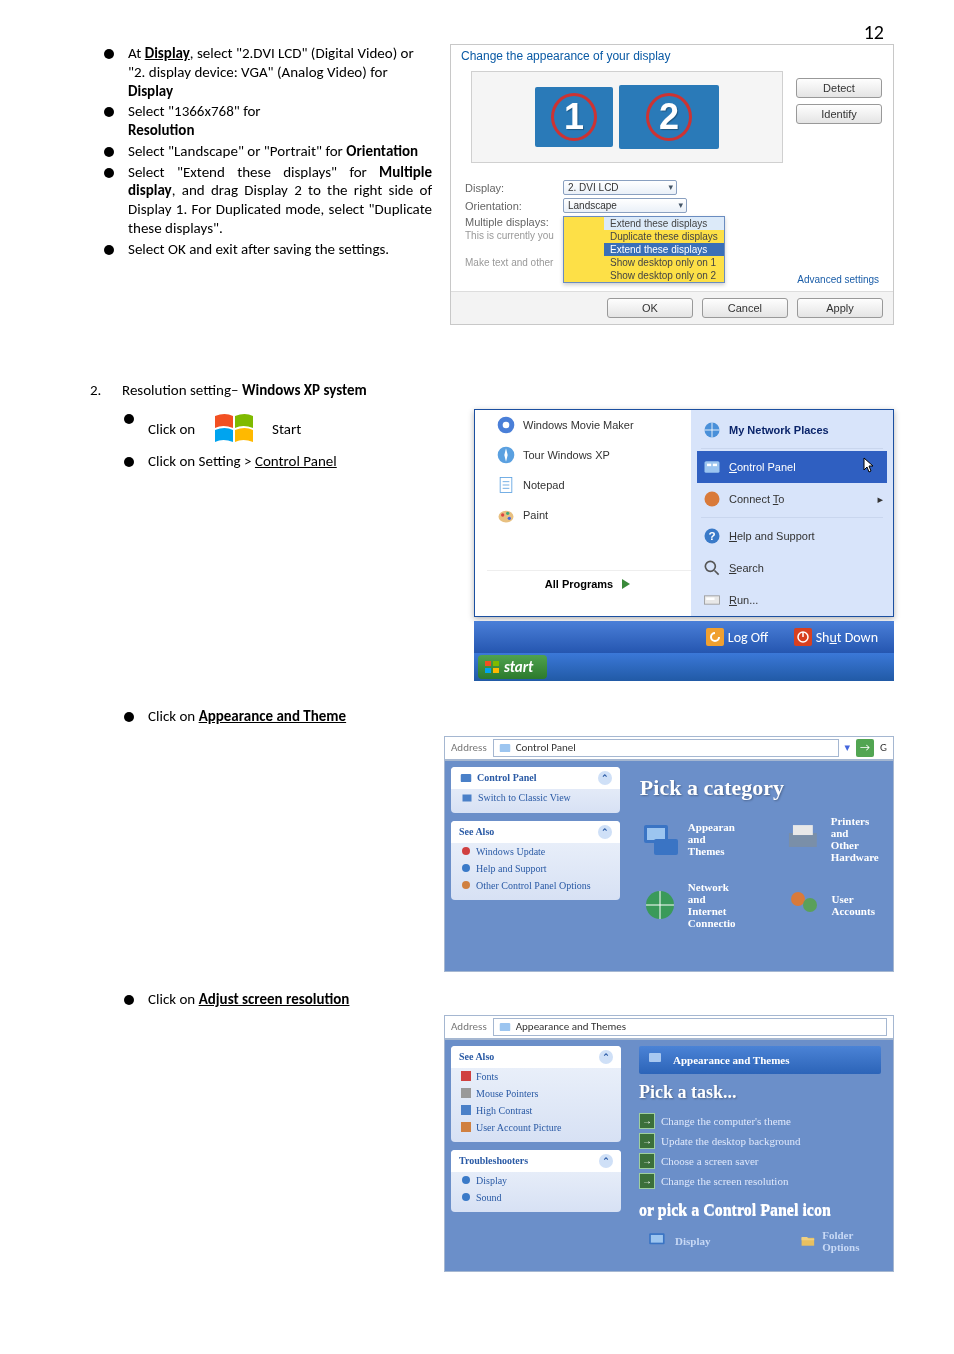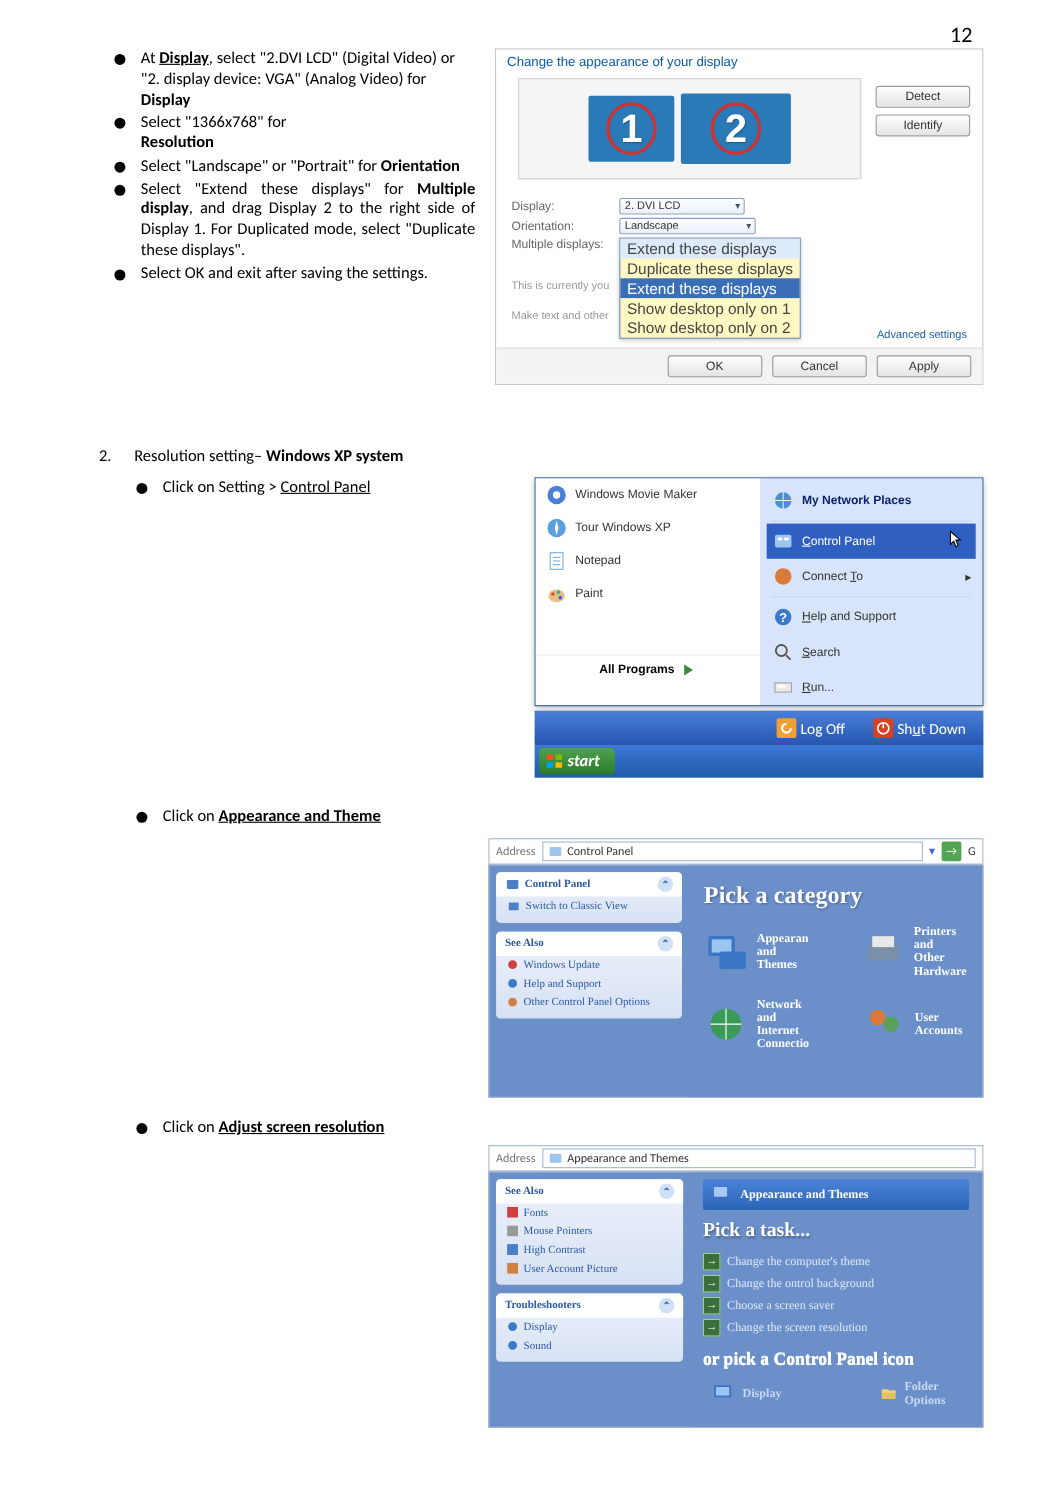--- a/index.html
+++ b/index.html
@@ -36,30 +36,30 @@
   .preview-box { background:#f5f5f5; border:1px solid #d0d0d0; margin:0 auto; width:310px; height:90px; position:relative; display:flex; align-items:center; justify-content:center; gap:6px;}
   .monitor { background:#2a7ab8; color:#fff; display:flex; align-items:center; justify-content:center; border-radius:2px; font-size:36px; font-weight:bold; text-shadow:1px 1px 1px rgba(0,0,0,.3);}
   .mon-badge { border:3px solid #c33; border-radius:50%; padding:0 10px;}
   .win7-btns { position:absolute; right:-100px; top:6px; display:flex; flex-direction:column; gap:6px;}
   .win7-btn { background:linear-gradient(#fefefe,#e4e4e4); border:1px solid #999; border-radius:3px; font-size:11px; padding:3px 12px; color:#333; min-width:60px; text-align:center;}
   .form-rows { padding:8px 14px 4px; }
   .form-row { display:flex; align-items:center; gap:6px; margin:3px 0;}
   .form-row .lbl { width:92px; color:#666;}
   .dropdown { border:1px solid #8aa0c0; background:linear-gradient(#fff,#eaf0f8); padding:1px 18px 1px 4px; font-size:10px; color:#333; position:relative; border-radius:2px;}
   .dropdown::after { content:"▾"; position:absolute; right:3px; top:1px; font-size:9px; color:#456;}
-  .dd-open { border:1px solid #6a8cc0; background:#fef9c3; font-size:14px; box-shadow:0 2px 4px rgba(0,0,0,.2);}
+  .dd-open { border:1px solid #6a8cc0; background:#fde047; font-size:10px; box-shadow:0 2px 4px rgba(0,0,0,.2);padding-left:40px;}
   .dd-open div { padding:1px 6px; color:#444;}
   .dd-open .sel { background:#dceaf9;}
   .adv-link { color:#1a5da8; text-align:right; padding:2px 14px 6px; font-size:10px;}
   .win7-footer { background:#f3f3f3; border-top:1px solid #ddd; padding:6px 10px; text-align:right;}
   .win7-footer .win7-btn { display:inline-block; margin-left:6px;}
 
   
   .xp-menu { display:flex; font-family:Tahoma, Arial, sans-serif; font-size:11px; border:1px solid #1b4fa0; box-shadow:0 2px 6px rgba(0,0,0,.3); margin-bottom:4px;}
-  .xp-left { background:#fff; width:204px; }
+  .xp-left { background:#fff; width:204px;padding-left:12px; }
   .xp-right { background:#d8e4fa; width:190px; padding:4px 6px 0;}
   .xp-item { display:flex; align-items:center; gap:6px; padding:4px 8px; color:#333;}
   .xp-right .xp-item { padding:5px 4px;}
   .xp-right-title { font-weight:bold; color:#0a246a;}
   .xp-right .hov { background:#2f5fc1; color:#fff;}
   .xp-ico { width:22px; height:22px; display:flex; align-items:center; justify-content:center;}
   .xp-ico svg { width:20px; height:20px;}
   .xp-sep { border-top:1px solid #c9d6ee; margin:2px 4px;}
   .all-prog { display:flex; align-items:center; justify-content:center; gap:6px; padding:6px; border-top:1px solid #eee; font-weight:bold;}
   .xp-footer { background:linear-gradient(#4a7fd8,#2556b0); color:#fff; padding:4px 8px; text-align:right;}
@@ -180,20 +180,34 @@
 <div class="section-gap"></div>
 
 <div class="numline">
   <span class="num">2.</span>
   <span><span>Resolution  setting– </span><span class="b">Windows XP system</span></span>
 </div>
 
 <div class="two-col">
   <div class="left-col">
     <ul class="bullets" style="margin-left:30px;">
+      <li style="line-height:40px;">
+        <span>Click on</span>
+        <span class="start-logo">
+          <svg viewBox="0 0 46 40">
+              <g>
+                <path fill="#f25022" d="M4 6 Q14 2 22 6 L22 18 Q12 14 4 18 Z"></path>
+                <path fill="#7fba00" d="M24 6 Q34 2 42 6 L42 18 Q32 14 24 18 Z"></path>
+                <path fill="#00a4ef" d="M4 20 Q14 16 22 20 L22 32 Q12 28 4 32 Z"></path>
+                <path fill="#ffb900" d="M24 20 Q34 16 42 20 L42 32 Q32 28 24 32 Z"></path>
+              </g>
+            </svg>
+        </span>
+        <span>Start</span>
+      </li>
       <li>
         <span>Click on Setting &gt; </span><span class="u">Control Panel</span>
       </li>
     </ul>
   </div>
   <div class="right-col">
     <div class="xp-menu">
       <div class="xp-left">
         <div class="xp-item">
             <span class="xp-ico">
@@ -521,21 +535,21 @@
             </svg>
             <span>Appearance and Themes</span>
           </div>
         <h3>Pick a task...</h3>
         <div class="task-link">
             <span class="task-ico">→</span>
             <span>Change the computer's theme</span>
           </div>
         <div class="task-link">
             <span class="task-ico">→</span>
-            <span>Change the ontrol background</span>
+            <span>Update the desktop background</span>
           </div>
         <div class="task-link">
             <span class="task-ico">→</span>
             <span>Choose a screen saver</span>
           </div>
         <div class="task-link">
             <span class="task-ico">→</span>
             <span>Change the screen resolution</span>
           </div>
         <div class="orpick">or pick a Control Panel icon</div>

